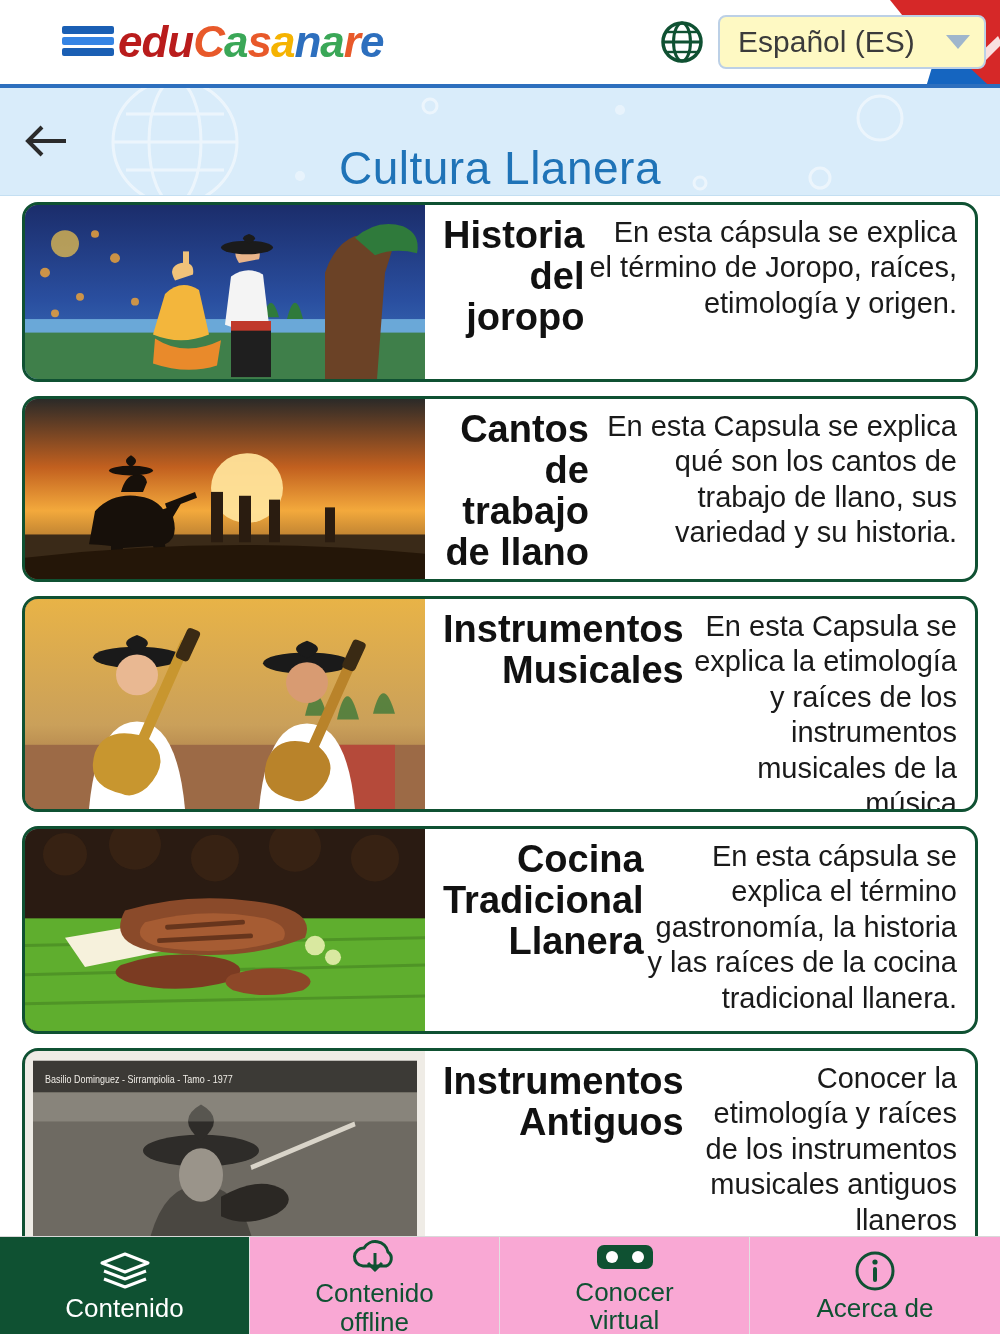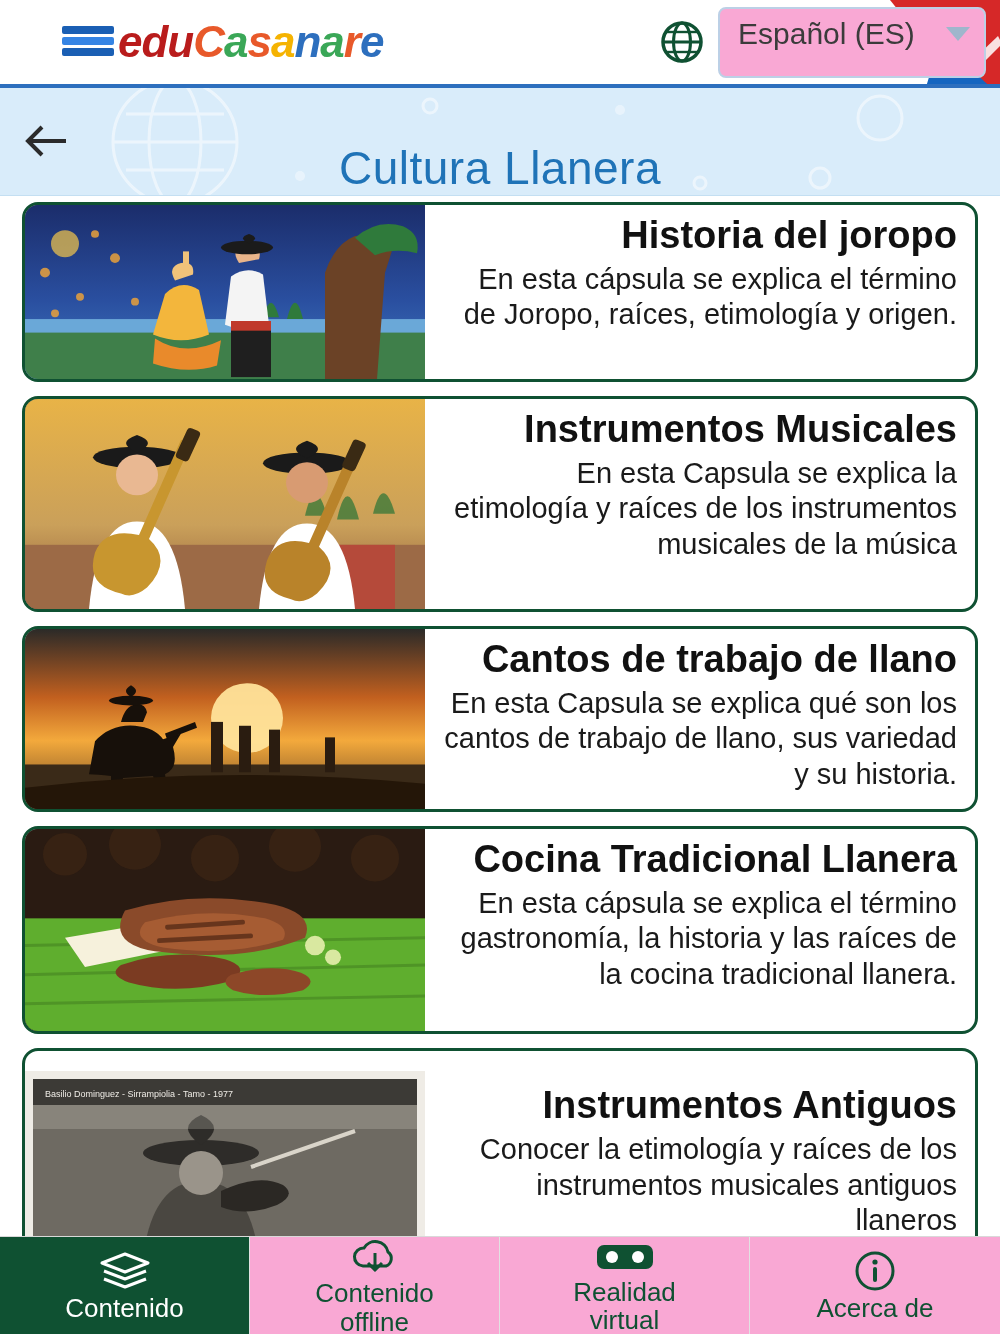--- a/index.html
+++ b/index.html
@@ -72,22 +72,22 @@
     gap: 14px;
     z-index: 4;
   }
   .globe-icon { width: 44px; height: 44px; flex: 0 0 auto; }
   .lang-select {
     display: flex;
     align-items: center;
     gap: 0;
     border: 2px solid #bcd0e6;
     border-radius: 8px;
-    background: #f9a8d4;
-    padding: 8px 14px 25px 18px;
+    background: #fef9c3;
+    padding: 8px 14px 8px 18px;
     font-size: 30px;
     color: #3b3b3b;
     min-width: 268px;
   }
   .lang-select .caret {
     margin-left: auto;
     width: 0; height: 0;
     border-left: 12px solid transparent;
     border-right: 12px solid transparent;
     border-top: 14px solid #9fb6cc;
@@ -156,41 +156,40 @@
     width: 400px;
     position: relative;
     overflow: hidden;
     background: #333;
   }
   .card-thumb svg { display:block; width: 100%; height: 100%; }
   .card-body {
     flex: 1 1 auto;
     padding: 10px 18px 14px 18px;
     display: flex;
-    flex-direction: column;
     justify-content: flex-start;
     text-align: right;
   }
   .card-title {
     font-size: 38px;
     font-weight: bold;
     color: #111111;
     line-height: 1.08;
     margin-bottom: 6px;
   }
   .card-desc {
     font-size: 29px;
     color: #1a1a1a;
     line-height: 1.22;
   }
   .card-h1 { height: 180px; }
   .card-h2 { height: 216px; }
   .card-h3 { height: 186px; }
   .card-h4 { height: 208px; }
-  .card-h5 { height: 232px; align-items: center; }
+  .card-h5 { height: 232px; }
 
   
   .bottomnav {
     flex: 0 0 98px;
     height: 98px;
     display: flex;
     background: #f9a8d4;
     border-top: 1px solid #d9d9d9;
   }
   .nav-item {
@@ -335,20 +334,58 @@
             <rect x="206" y="120" width="40" height="10" fill="#c0392b"></rect>
           </g>
         </svg>
       </div>
       <div class="card-body">
         <div class="card-title">Historia del joropo</div>
         <div class="card-desc">En esta cápsula se explica el término de Joropo, raíces, etimología y origen.</div>
       </div>
     </div>
 
+    <div class="card card-h3">
+      <div class="card-thumb">
+        <svg viewBox="0 0 400 186" preserveAspectRatio="none">
+          <defs>
+            <linearGradient id="g3a" x1="0" y1="0" x2="0" y2="1">
+              <stop offset="0%" stop-color="#2b2a28"></stop>
+                <stop offset="38%" stop-color="#c2601f"></stop>
+              <stop offset="62%" stop-color="#f3a93c"></stop>
+                <stop offset="100%" stop-color="#6a4522"></stop>
+            </linearGradient>
+          </defs>
+          <rect width="400" height="186" fill="url(#g3a)"></rect>
+          <circle cx="222" cy="92" r="36" fill="#ffe39a" opacity=".95"></circle>
+          <rect y="140" width="400" height="46" fill="#3a2a18"></rect>
+
+          <g fill="#2a1c10">
+            <rect x="186" y="96" width="12" height="52"></rect>
+            <rect x="214" y="100" width="12" height="48"></rect>
+            <rect x="244" y="104" width="11" height="44"></rect>
+            <rect x="300" y="112" width="10" height="36"></rect>
+          </g>
+
+          <g fill="#17100a">
+            <path d="M64,150 l6,-34 q16,-18 40,-16 q20,2 28,14 l18,-6 l-8,14 q6,22 -8,28 l2,14 l-10,0 l-4,-12 l-30,2 l-2,14 l-10,0 l0,-16 q-14,-2 -22,-2 z"></path>
+            <path d="M96,96 q4,-16 14,-18 q10,-2 12,8 l-4,10 z"></path>
+            <ellipse cx="106" cy="74" rx="22" ry="5"></ellipse>
+            <path d="M106,70 q-10,-6 0,-12 q10,6 0,12"></path>
+            <path d="M140,108 l30,-12 l2,6 l-30,12 z"></path>
+          </g>
+          <path d="M0,186 L400,186 L400,160 Q200,140 0,164 Z" fill="#241608"></path>
+        </svg>
+      </div>
+      <div class="card-body">
+        <div class="card-title">Cantos de trabajo de llano</div>
+        <div class="card-desc">En esta Capsula se explica qué son los cantos de trabajo de llano, sus variedad y su historia.</div>
+      </div>
+    </div>
+
     <div class="card card-h2">
       <div class="card-thumb">
         <svg viewBox="0 0 400 216" preserveAspectRatio="none">
           <defs>
             <linearGradient id="g2a" x1="0" y1="0" x2="0" y2="1">
               <stop offset="0%" stop-color="#e8b347"></stop>
                 <stop offset="60%" stop-color="#caa05a"></stop>
                 <stop offset="100%" stop-color="#8d5b3a"></stop>
             </linearGradient>
           </defs>
@@ -384,58 +421,20 @@
             <rect x="322" y="42" width="14" height="32" rx="4" fill="#3a2a14" transform="rotate(24 329 58)"></rect>
           </g>
         </svg>
       </div>
       <div class="card-body">
         <div class="card-title">Instrumentos Musicales</div>
         <div class="card-desc">En esta Capsula se explica la etimología y raíces de los instrumentos musicales de la música</div>
       </div>
     </div>
 
-    <div class="card card-h3">
-      <div class="card-thumb">
-        <svg viewBox="0 0 400 186" preserveAspectRatio="none">
-          <defs>
-            <linearGradient id="g3a" x1="0" y1="0" x2="0" y2="1">
-              <stop offset="0%" stop-color="#2b2a28"></stop>
-                <stop offset="38%" stop-color="#c2601f"></stop>
-              <stop offset="62%" stop-color="#f3a93c"></stop>
-                <stop offset="100%" stop-color="#6a4522"></stop>
-            </linearGradient>
-          </defs>
-          <rect width="400" height="186" fill="url(#g3a)"></rect>
-          <circle cx="222" cy="92" r="36" fill="#ffe39a" opacity=".95"></circle>
-          <rect y="140" width="400" height="46" fill="#3a2a18"></rect>
-
-          <g fill="#2a1c10">
-            <rect x="186" y="96" width="12" height="52"></rect>
-            <rect x="214" y="100" width="12" height="48"></rect>
-            <rect x="244" y="104" width="11" height="44"></rect>
-            <rect x="300" y="112" width="10" height="36"></rect>
-          </g>
-
-          <g fill="#17100a">
-            <path d="M64,150 l6,-34 q16,-18 40,-16 q20,2 28,14 l18,-6 l-8,14 q6,22 -8,28 l2,14 l-10,0 l-4,-12 l-30,2 l-2,14 l-10,0 l0,-16 q-14,-2 -22,-2 z"></path>
-            <path d="M96,96 q4,-16 14,-18 q10,-2 12,8 l-4,10 z"></path>
-            <ellipse cx="106" cy="74" rx="22" ry="5"></ellipse>
-            <path d="M106,70 q-10,-6 0,-12 q10,6 0,12"></path>
-            <path d="M140,108 l30,-12 l2,6 l-30,12 z"></path>
-          </g>
-          <path d="M0,186 L400,186 L400,160 Q200,140 0,164 Z" fill="#241608"></path>
-        </svg>
-      </div>
-      <div class="card-body">
-        <div class="card-title">Cantos de trabajo de llano</div>
-        <div class="card-desc">En esta Capsula se explica qué son los cantos de trabajo de llano, sus variedad y su historia.</div>
-      </div>
-    </div>
-
     <div class="card card-h4">
       <div class="card-thumb">
         <svg viewBox="0 0 400 208" preserveAspectRatio="none">
           <rect width="400" height="208" fill="#2a1b12"></rect>
           <rect y="92" width="400" height="116" fill="#5fae2e"></rect>
           <g stroke="#4f9426" stroke-width="3">
             <line x1="0" y1="120" x2="400" y2="112"></line>
             <line x1="0" y1="150" x2="400" y2="140"></line>
             <line x1="0" y1="180" x2="400" y2="172"></line>
           </g>
@@ -529,21 +528,21 @@
     </div>
 
     <div class="nav-item">
       <span class="nav-icon">
         <svg viewBox="0 0 62 36" width="62" height="36" aria-hidden="true">
           <rect x="3" y="6" width="56" height="24" rx="7" fill="#0f5132"></rect>
           <circle cx="18" cy="18" r="6" fill="#ffffff"></circle>
           <circle cx="44" cy="18" r="6" fill="#ffffff"></circle>
         </svg>
       </span>
-      <span class="nav-label">Realidad</span>
+      <span class="nav-label">Conocer</span>
       <span class="nav-label">virtual</span>
     </div>
 
     <div class="nav-item">
       <span class="nav-icon">
         <svg viewBox="0 0 44 44" width="44" height="44" aria-hidden="true">
           <circle cx="22" cy="22" r="18" fill="none" stroke="#0f5132" stroke-width="3"></circle>
           <circle cx="22" cy="13" r="2.6" fill="#0f5132"></circle>
           <rect x="20" y="18" width="4" height="15" rx="2" fill="#0f5132"></rect>
         </svg>

